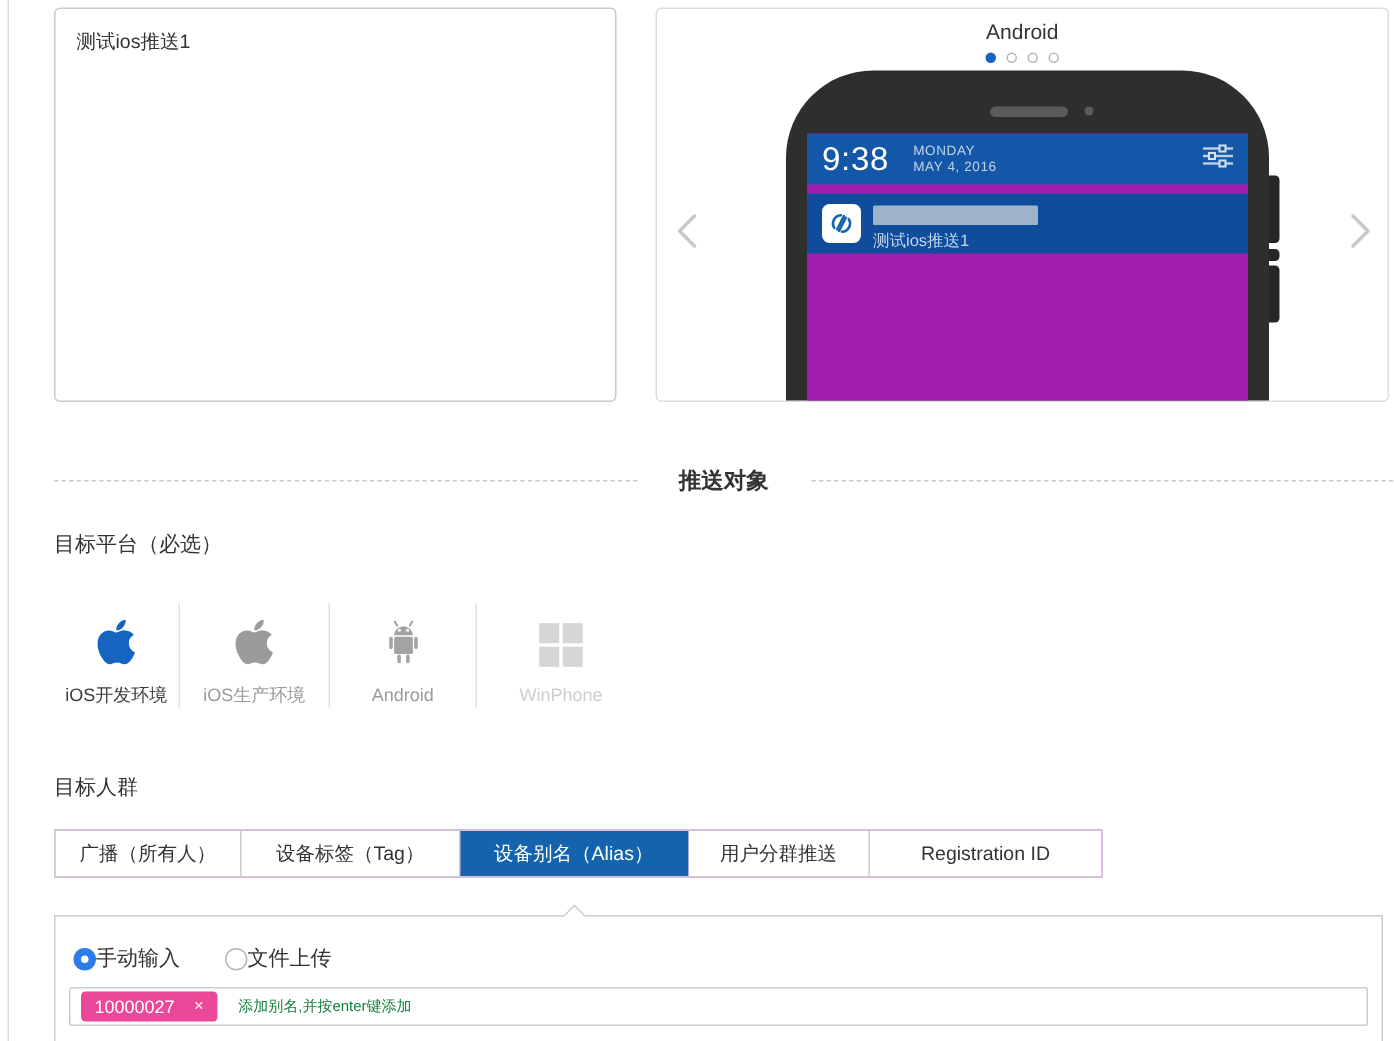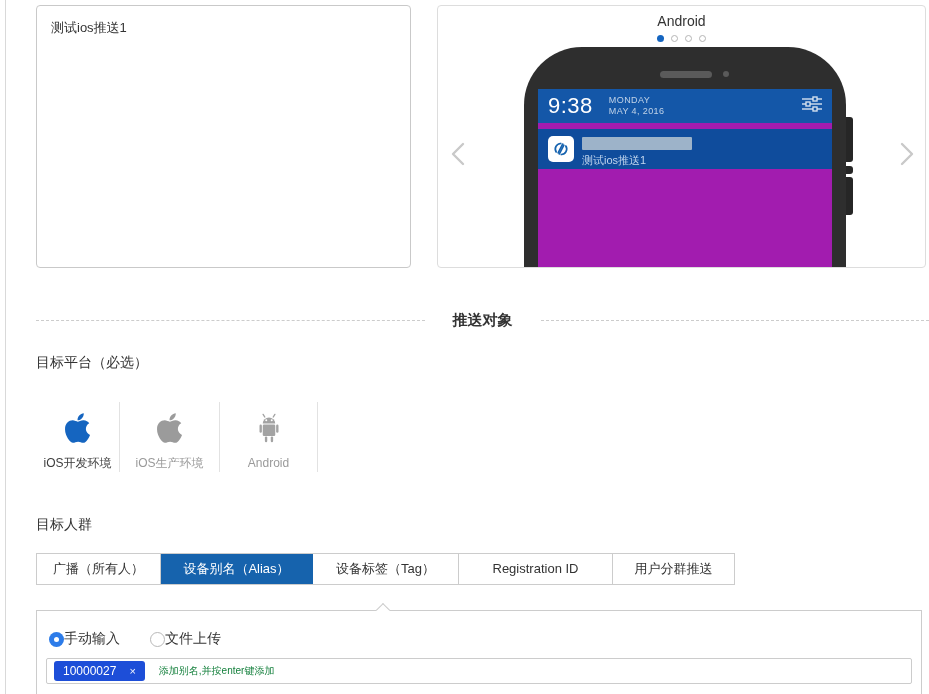--- a/index.html
+++ b/index.html
@@ -67,21 +67,21 @@
     border-left:1px solid #ccc; border-top:1px solid #ccc; transform:rotate(45deg); }
   .radio-row { position:absolute; left:12px; top:19px; display:flex; align-items:center; gap:30px; }
   .radio-opt { display:flex; align-items:center; gap:0; cursor:pointer; }
   .radio { width:15px; height:15px; border-radius:50%; flex:0 0 auto; }
   .radio.checked { background:#2d7ce9; position:relative; }
   .radio.checked::after { content:""; position:absolute; left:5px; top:5px; width:5px; height:5px; border-radius:50%; background:#fff; }
   .radio.unchecked { background:#fff; border:1px solid #b8b8b8; }
   .radio-label { font-size:14px; color:#333; }
   .tag-input { position:absolute; left:9px; right:9px; top:47px; height:26px; border:1px solid #ccc; border-radius:2px;
     display:flex; align-items:center; padding-left:7px; background:#fff; }
-  .chip { display:flex; align-items:center; height:20px; background:#1d4ed8; border-radius:3px; color:#fff; font-size:12px; padding:0 9px; }
+  .chip { display:flex; align-items:center; height:20px; background:#ec4899; border-radius:3px; color:#fff; font-size:12px; padding:0 9px; }
   .chip .chip-x { margin-left:13px; font-size:11px; color:rgba(255,255,255,.95); cursor:pointer; }
   .tag-placeholder { margin-left:14px; font-size:10px; color:#15803d; }
 </style>
 </head>
 <body>
 
 <div class="page">
   <div class="page-left-border"></div>
 
   <div class="compose-box">
@@ -190,29 +190,40 @@
             <circle cx="14.2" cy="5.9" r="0.8" fill="#fff"></circle>
           <rect x="7" y="9.4" width="10" height="9.2" rx="1"></rect>
           <rect x="4.4" y="9.4" width="1.9" height="6.6" rx="0.95"></rect>
           <rect x="17.7" y="9.4" width="1.9" height="6.6" rx="0.95"></rect>
           <rect x="8.7" y="18.9" width="1.9" height="4.6" rx="0.95"></rect>
           <rect x="13.4" y="18.9" width="1.9" height="4.6" rx="0.95"></rect>
         </svg>
       </span>
       <span class="plabel norm">Android</span>
     </div>
+    <div class="platform-item pw4">
+      <span class="picon">
+        <svg width="32" height="32" viewBox="0 0 22 22" fill="#d6d6d6">
+          <rect x="1" y="1" width="9.2" height="9.2"></rect>
+            <rect x="11.8" y="1" width="9.2" height="9.2"></rect>
+          <rect x="1" y="11.8" width="9.2" height="9.2"></rect>
+            <rect x="11.8" y="11.8" width="9.2" height="9.2"></rect>
+        </svg>
+      </span>
+      <span class="plabel dis">WinPhone</span>
+    </div>
   </div>
 
   <div class="audience-label">目标人群</div>
   <div class="tabbar">
     <div class="tab tw1">广播（所有人）</div>
+    <div class="tab tw2">设备标签（Tag）</div>
     <div class="tab tw3 active">设备别名（Alias）</div>
-    <div class="tab tw2">设备标签（Tag）</div>
+    <div class="tab tw5">用户分群推送</div>
     <div class="tab tw4">Registration ID</div>
-    <div class="tab tw5">用户分群推送</div>
   </div>
 
   <div class="alias-panel">
     <div class="panel-notch"></div>
     <div class="radio-row">
       <span class="radio-opt">
         <span class="radio checked"></span>
         <span class="radio-label">手动输入</span>
       </span>
       <span class="radio-opt">

